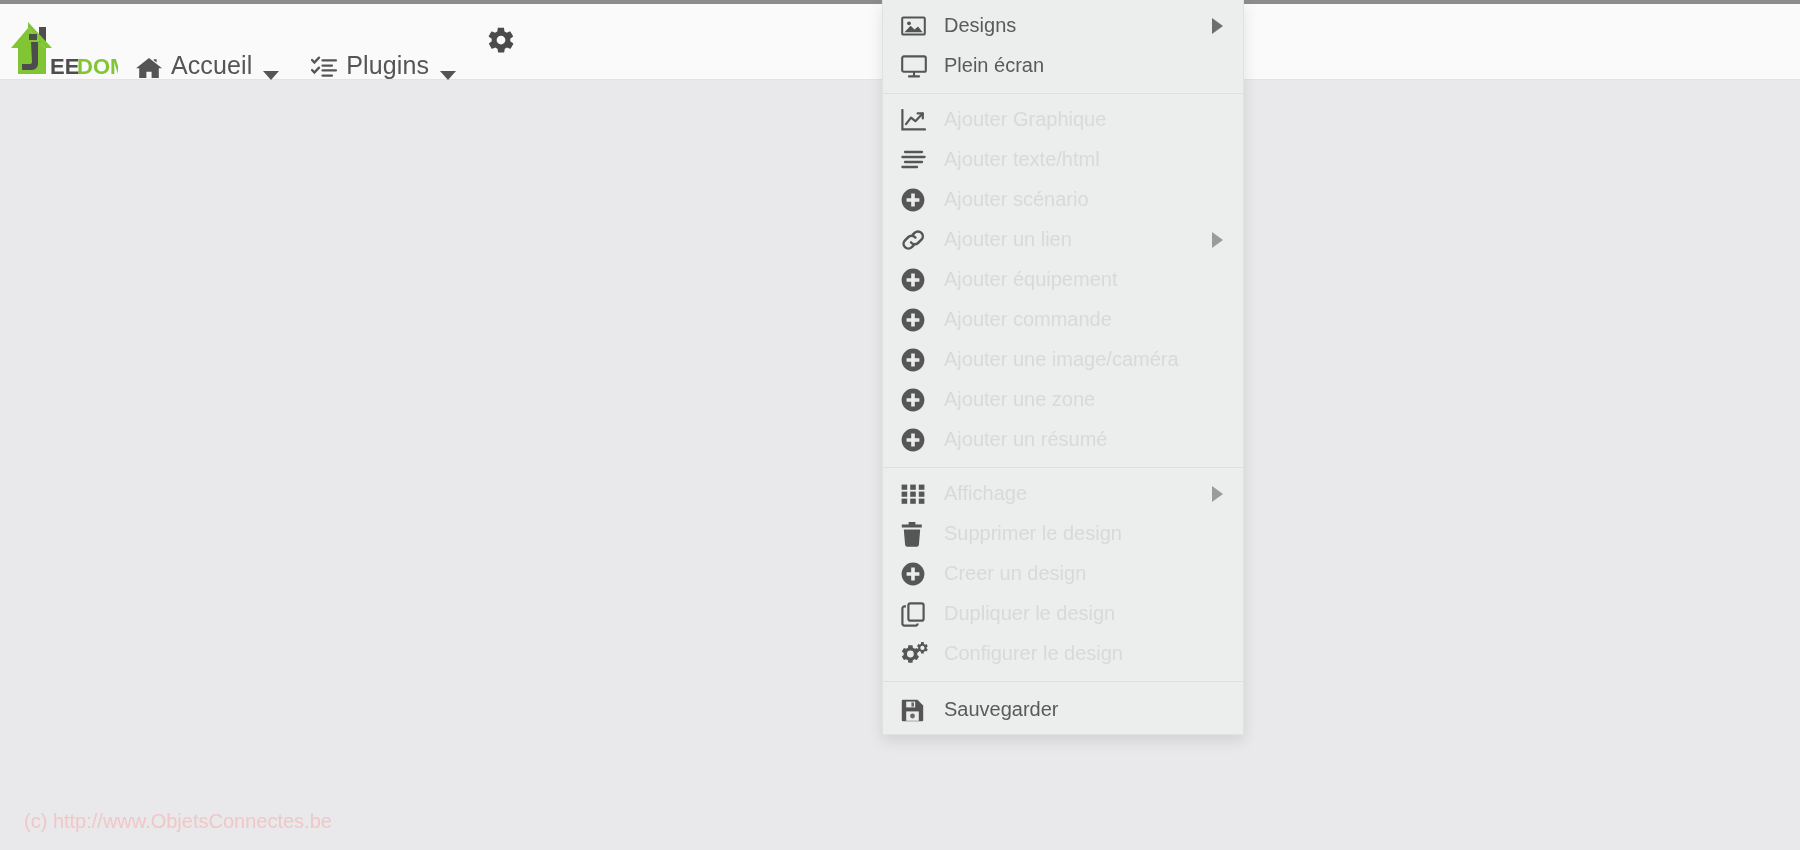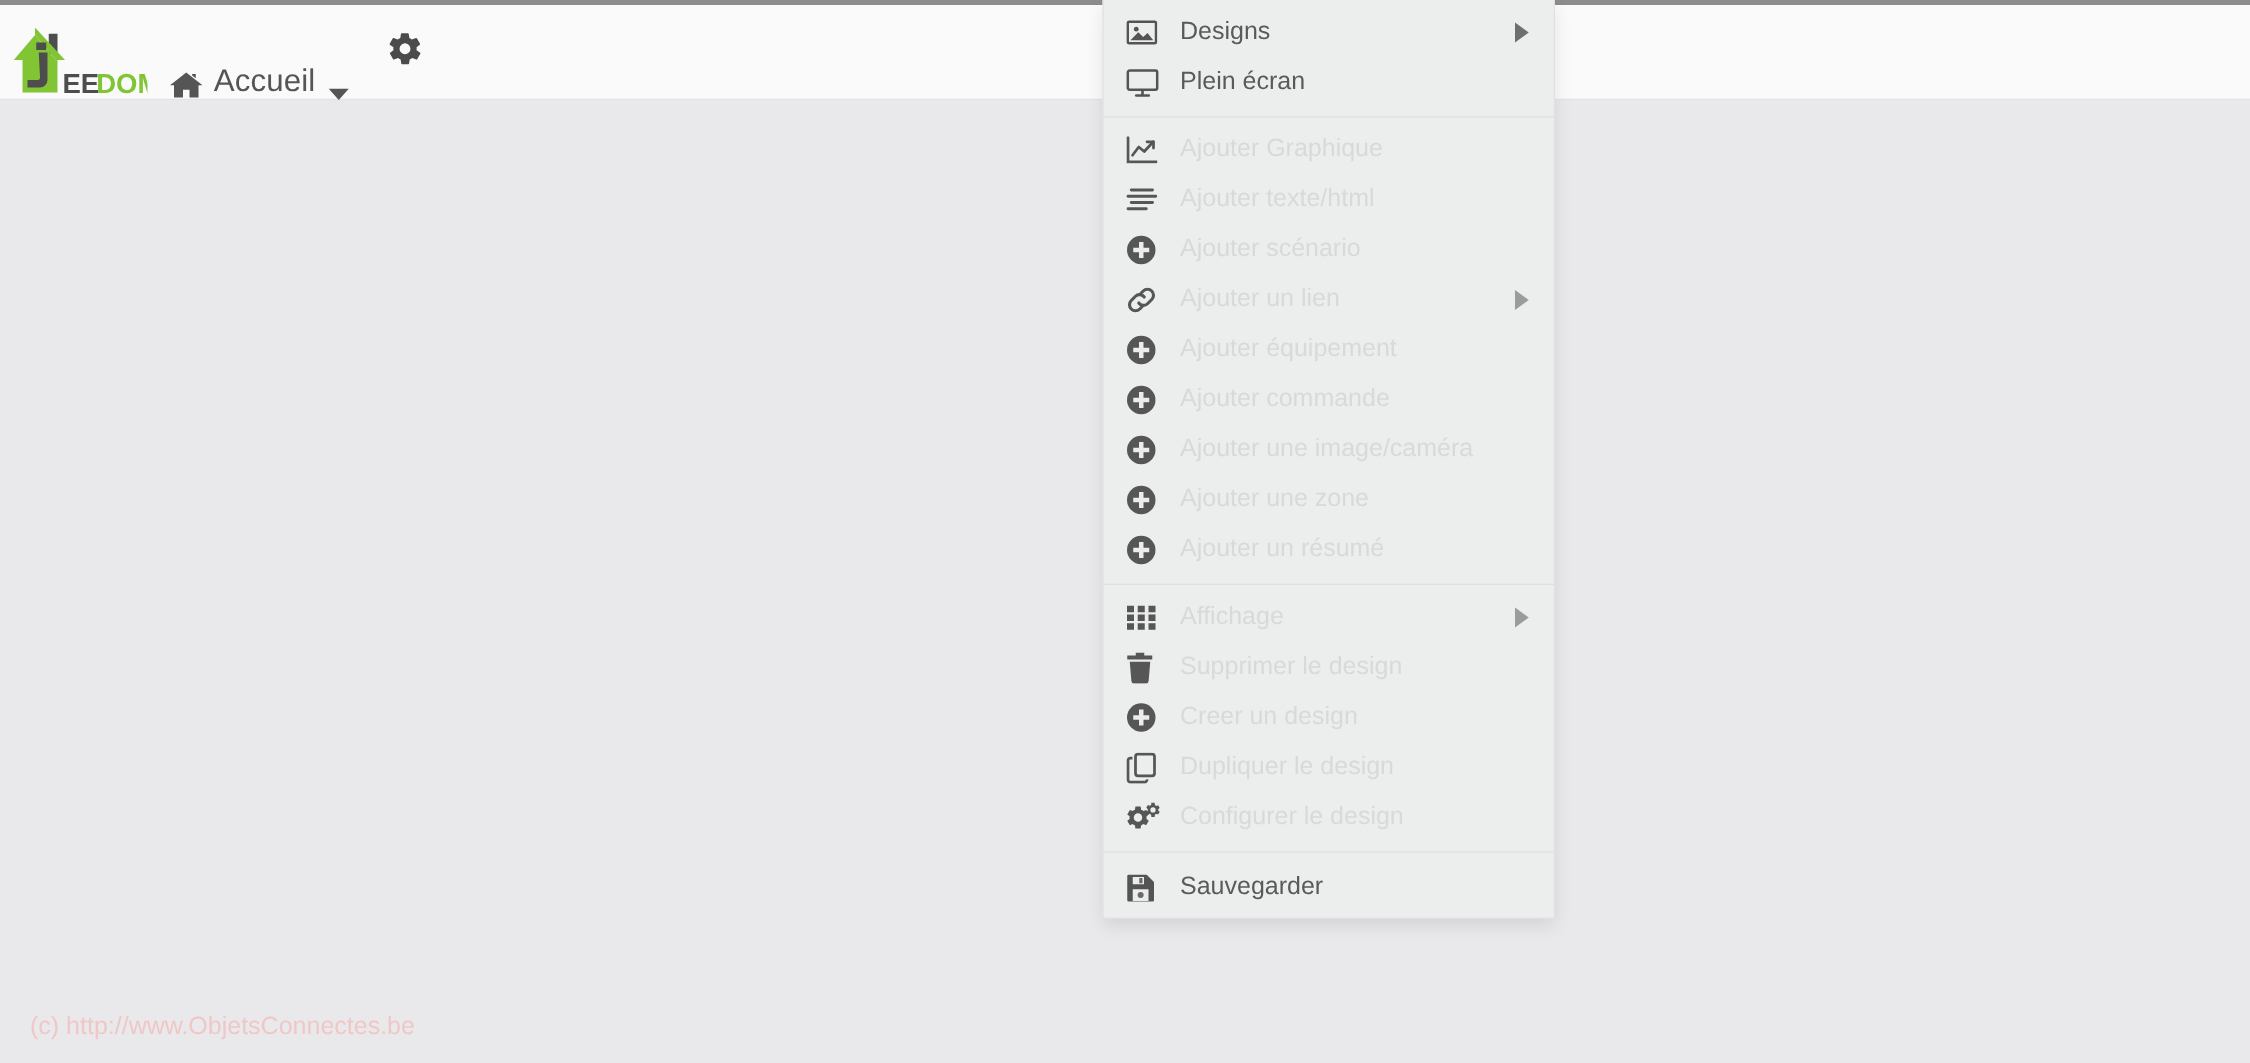--- a/index.html
+++ b/index.html
@@ -188,20 +188,34 @@
       <svg width="26" height="24" viewBox="0 0 26 24" fill="currentColor">
         <path d="M13 2 L0 12.2 h3.2 V22 h7.2 v-6.3 h5.2 V22 h7.2 V12.2 H26 Z M20.6 6.5 V3.2 h-2.9 v1.1 Z"></path>
       </svg>
     </span>
     <span class="nav-label">Accueil</span>
     <span class="caret-down"></span>
   </div>
 
 
 
+  <div class="nav-item">
+    <span class="nav-ico">
+      <svg width="26" height="24" viewBox="0 0 26 24" fill="none" stroke="currentColor" stroke-width="2.3" stroke-linecap="round">
+        <path d="M1 4 l2.4 2.6 L8 1.6"></path>
+        <path d="M1 14 l2.4 2.6 L8 11.6"></path>
+        <path d="M11.5 4.4 H25"></path>
+        <path d="M11.5 9.6 H21"></path>
+        <path d="M11.5 14.4 H25"></path>
+        <path d="M11.5 19.6 H21"></path>
+      </svg>
+    </span>
+    <span class="nav-label">Plugins</span>
+    <span class="caret-down"></span>
+  </div>
 
   <div id="gear-nav">
     <span>
       <svg width="30" height="30" viewBox="0 0 24 24" fill="currentColor">
         <path d="M19.4 13a7.6 7.6 0 0 0 0-2l2.1-1.6a.5.5 0 0 0 .1-.6l-2-3.5a.5.5 0 0 0-.6-.2l-2.5 1a7.3 7.3 0 0 0-1.7-1l-.4-2.6a.5.5 0 0 0-.5-.4h-4a.5.5 0 0 0-.5.4l-.4 2.6a7.3 7.3 0 0 0-1.7 1l-2.5-1a.5.5 0 0 0-.6.2l-2 3.5a.5.5 0 0 0 .1.6L4.6 11a7.6 7.6 0 0 0 0 2l-2.1 1.6a.5.5 0 0 0-.1.6l2 3.5a.5.5 0 0 0 .6.2l2.5-1a7.3 7.3 0 0 0 1.7 1l.4 2.6a.5.5 0 0 0 .5.4h4a.5.5 0 0 0 .5-.4l.4-2.6a7.3 7.3 0 0 0 1.7-1l2.5 1a.5.5 0 0 0 .6-.2l2-3.5a.5.5 0 0 0-.1-.6ZM12 15.5A3.5 3.5 0 1 1 15.5 12 3.5 3.5 0 0 1 12 15.5Z"></path>
       </svg>
     </span>
   </div>
 
 </div>

